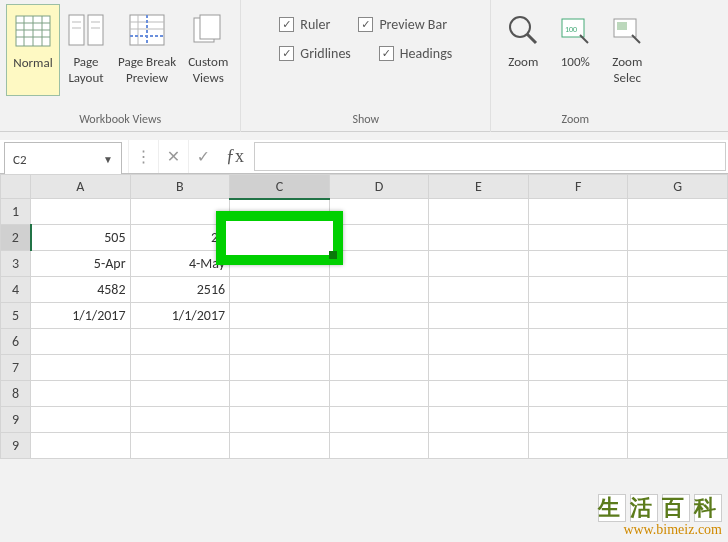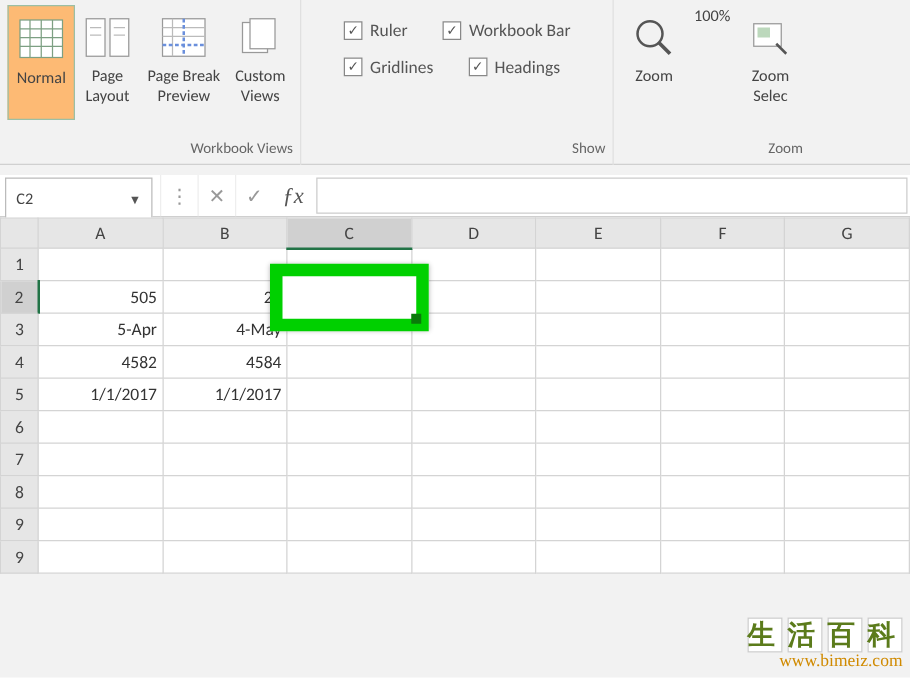--- a/index.html
+++ b/index.html
@@ -31,37 +31,37 @@
     }
     .ribbon-group-inner {
       display: flex;
       align-items: flex-start;
       flex-grow: 1;
     }
     .ribbon-group-label {
       font-size: 12px;
       color: #666;
       padding: 4px 0 6px 0;
-      text-align: right;
+      text-align: center;
       width: 100%;
     }
     .ribbon-btn {
       display: flex;
       flex-direction: column;
       align-items: center;
       padding: 2px 6px;
       cursor: default;
       text-align: center;
       font-size: 13px;
       line-height: 1.2;
       height: 92px;
       justify-content: flex-start;
     }
     .ribbon-btn.active {
-      background: #fdba74;
+      background: #fef9c3;
       border: 1px solid #9bbfa5;
     }
     .ribbon-btn .icon-box {
       width: 40px;
       height: 40px;
       margin: 4px 0;
       display: flex;
       align-items: center;
       justify-content: center;
     }
@@ -113,21 +113,21 @@
       margin: 2px 6px 2px 4px;
     }
     .name-box .dd { font-size: 10px; color:#555; }
     .fb-btn {
       width: 30px;
       display:flex;align-items:center;justify-content:center;
       color:#999;
       font-size:16px;
       border-left:1px solid #eee;
     }
-    .fx { font-style: italic; font-family: "Times New Roman", serif; font-size:18px; color:#555; padding:0 8px; display:flex;align-items:center;}
+    .fx { font-family: "Times New Roman", serif; font-size:18px; color:#555; padding:0 8px; display:flex;align-items:center;}
     .formula-input {
       flex-grow:1; border:1px solid #ccc; margin:2px; background:#fff;
     }
 
     
     .grid {
       position: relative;
       background: #fff;
     }
     table.sheet {
@@ -266,21 +266,21 @@
   <div class="ribbon-group show-group" style="flex-grow:0; min-width:250px;">
     <div class="ribbon-group-inner" style="flex-direction:column;align-items:flex-start;">
       <div class="checks">
         <div class="check-row">
           <div class="check">
             <div class="check-box">✓</div>
             <span>Ruler</span>
           </div>
           <div class="check">
             <div class="check-box">✓</div>
-            <span>Workbook Bar</span>
+            <span>Preview Bar</span>
           </div>
         </div>
         <div class="check-row">
           <div class="check">
             <div class="check-box">✓</div>
             <span>Gridlines</span>
           </div>
           <div class="check">
             <div class="check-box">✓</div>
             <span>Headings</span>
@@ -296,20 +296,27 @@
       <div class="ribbon-btn">
         <div class="icon-box">
           <svg width="34" height="34">
               <circle cx="14" cy="14" r="10" fill="none" stroke="#555" stroke-width="2"></circle>
               <line x1="21" y1="21" x2="30" y2="30" stroke="#555" stroke-width="3"></line>
             </svg>
         </div>
         <div class="label">Zoom</div>
       </div>
       <div class="ribbon-btn">
+        <div class="icon-box">
+          <svg width="34" height="34">
+              <rect x="4" y="6" width="22" height="18" fill="#fff" stroke="#4a7"></rect>
+              <text x="7" y="19" font-size="8" fill="#4a7">100</text>
+              <line x1="22" y1="22" x2="30" y2="30" stroke="#555" stroke-width="2"></line>
+            </svg>
+        </div>
         <div class="label">100%</div>
       </div>
       <div class="ribbon-btn">
         <div class="icon-box">
           <svg width="34" height="34">
               <rect x="4" y="6" width="22" height="18" fill="#fff" stroke="#999"></rect>
               <rect x="7" y="9" width="10" height="8" fill="#bcd8bc"></rect>
               <line x1="22" y1="22" x2="30" y2="30" stroke="#555" stroke-width="2"></line>
             </svg>
         </div>
@@ -373,21 +380,21 @@
           <td>4-May</td>
           <td></td>
           <td></td>
           <td></td>
           <td></td>
           <td></td>
         </tr>
     <tr>
           <th class="rowhdr">4</th>
           <td>4582</td>
-          <td>4584</td>
+          <td>2516</td>
           <td></td>
           <td></td>
           <td></td>
           <td></td>
           <td></td>
         </tr>
     <tr>
           <th class="rowhdr">5</th>
           <td>1/1/2017</td>
           <td>1/1/2017</td>

